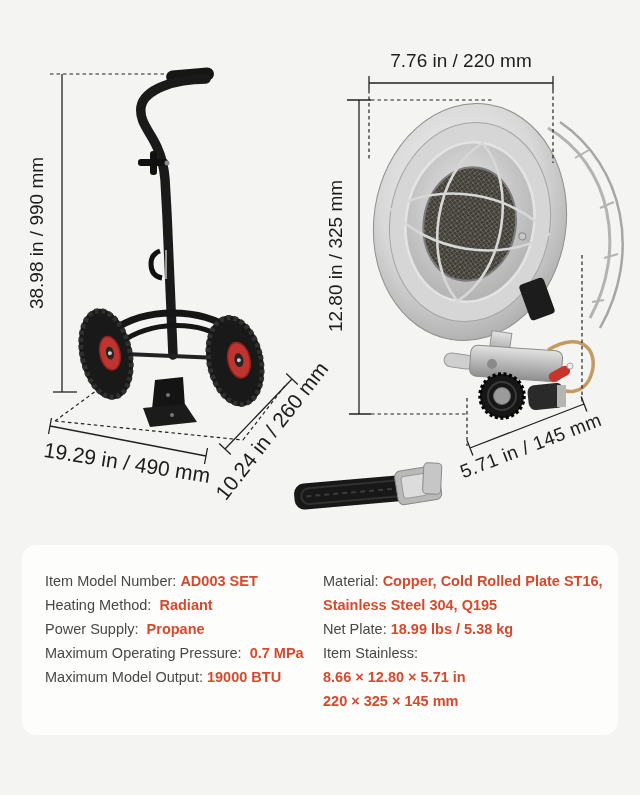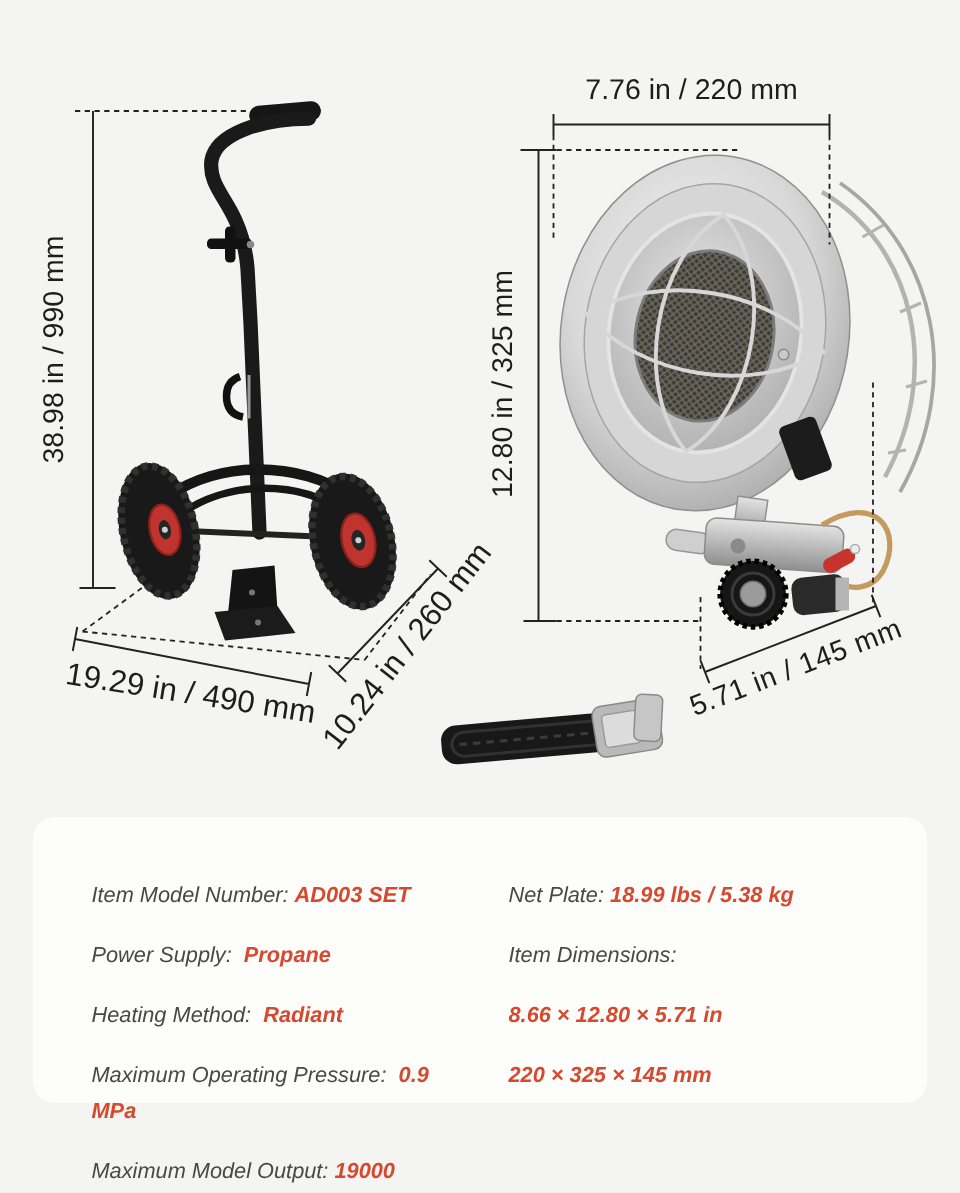--- a/index.html
+++ b/index.html
@@ -20,21 +20,21 @@
   .rot-w{transform:translate(-50%,-50%) rotate(9deg);}
   .rot-d{transform:translate(-50%,-50%) rotate(-52deg);}
   .rot-hd{transform:translate(-50%,-50%) rotate(-21deg);letter-spacing:.5px;}
   .spec-card{
     position:absolute;left:22px;top:545px;width:596px;height:190px;
     background:#fdfdfc;border-radius:14px;
   }
   .spec-col{position:absolute;top:24px;}
   .spec-col.left{left:23px;width:262px;}
   .spec-col.right{left:301px;width:292px;}
-  .spec-row{margin:16px;font-size:14.5px;line-height:24px;color:#484848;font-style:italic;}
+  .spec-row{margin:0;font-size:14.5px;line-height:24px;color:#484848;}
   .spec-val{font-weight:700;color:#d54a2f;}
   .dim-line{stroke:#222;stroke-width:1.3;fill:none;}
   .dim-dash{stroke:#222;stroke-width:1.2;fill:none;stroke-dasharray:3.5 3;}
 </style>
 </head>
 <body>
 
 <div class="stage">
 
   <svg style="left:40px;top:55px;" width="270" height="430" viewBox="0 0 270 430">
@@ -178,26 +178,27 @@
   <div class="dim-label dl-19 rot-90" style="left:37px;top:233px;">38.98 in / 990 mm</div>
   <div class="dim-label dl-21 rot-w" style="left:127px;top:463px;">19.29 in / 490 mm</div>
   <div class="dim-label dl-21 rot-d" style="left:272px;top:431px;">10.24 in / 260 mm</div>
   <div class="dim-label dl-19" style="left:461px;top:61px;">7.76 in / 220 mm</div>
   <div class="dim-label dl-19 rot-90" style="left:336px;top:256px;">12.80 in / 325 mm</div>
   <div class="dim-label dl-19 rot-hd" style="left:531px;top:446px;">5.71 in / 145  mm</div>
 
   <div class="spec-card">
     <div class="spec-col left">
       <p class="spec-row"><span class="spec-lbl">Item Model Number:</span> <span class="spec-val">AD003 SET</span></p>
+      <p class="spec-row"><span class="spec-lbl">Heating Method:</span>&nbsp; <span class="spec-val">Radiant</span></p>
       <p class="spec-row"><span class="spec-lbl">Power Supply:</span>&nbsp; <span class="spec-val">Propane</span></p>
-      <p class="spec-row"><span class="spec-lbl">Heating Method:</span>&nbsp; <span class="spec-val">Radiant</span></p>
-      <p class="spec-row"><span class="spec-lbl">Maximum Operating Pressure:</span>&nbsp; <span class="spec-val">0.9 MPa</span></p>
+      <p class="spec-row"><span class="spec-lbl">Maximum Operating Pressure:</span>&nbsp; <span class="spec-val">0.7 MPa</span></p>
       <p class="spec-row"><span class="spec-lbl">Maximum Model Output:</span> <span class="spec-val">19000 BTU</span></p>
     </div>
     <div class="spec-col right">
+      <p class="spec-row"><span class="spec-lbl">Material:</span> <span class="spec-val">Copper, Cold Rolled Plate ST16, Stainless Steel 304, Q195</span></p>
       <p class="spec-row"><span class="spec-lbl">Net Plate:</span> <span class="spec-val">18.99 lbs / 5.38 kg</span></p>
-      <p class="spec-row"><span class="spec-lbl">Item Dimensions:</span></p>
+      <p class="spec-row"><span class="spec-lbl">Item Stainless:</span></p>
       <p class="spec-row"><span class="spec-val">8.66 × 12.80 × 5.71 in</span></p>
       <p class="spec-row"><span class="spec-val">220 × 325 × 145 mm</span></p>
     </div>
   </div>
 
 </div>
 
 </body></html>

